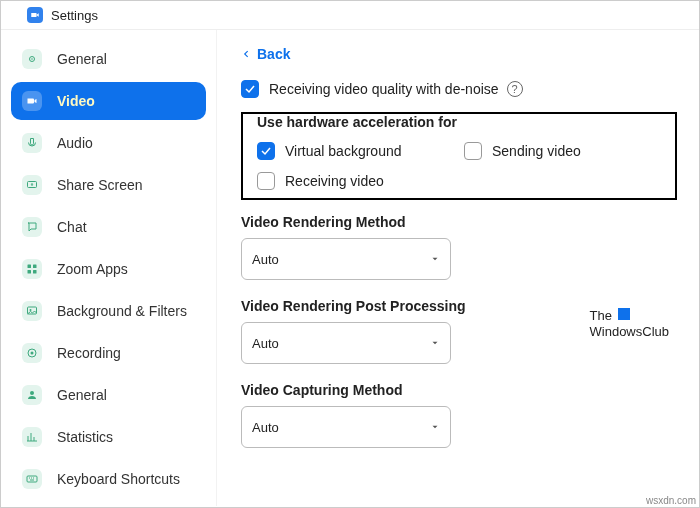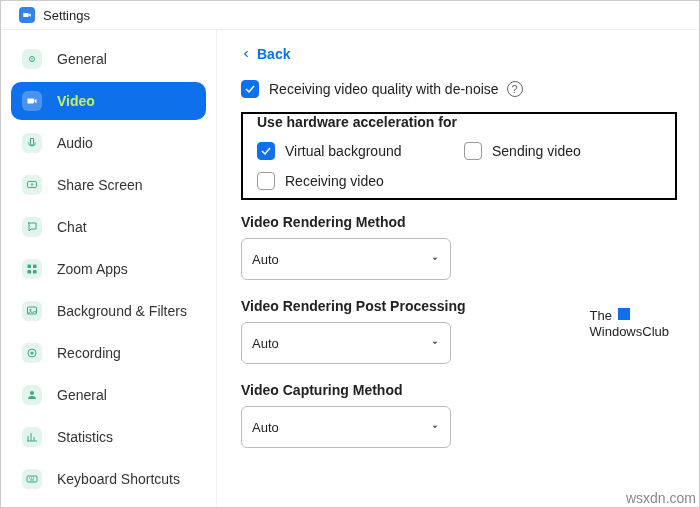--- a/index.html
+++ b/index.html
@@ -1,25 +1,25 @@
 <!DOCTYPE html>
 <html><head>
 <meta charset="utf-8">
 <style>
 * { box-sizing: border-box; margin: 0; padding: 0; }
 body { font-family: -apple-system, BlinkMacSystemFont, "Segoe UI", Arial, sans-serif; font-size: 14px; color: #222; background: #fff; width: 700px; height: 508px; overflow: hidden; border: 1px solid #ccc; }
-.titlebar { display: flex; align-items: center; padding: 6px 18px; border-bottom: 1px solid #eee; font-size: 13px; }
+.titlebar { display: flex; align-items: center; padding: 6px 26px; border-bottom: 1px solid #eee; font-size: 13px; }
 .titlebar .zicon { width: 16px; height: 16px; background: #3182ed; border-radius: 4px; margin-right: 8px; display: flex; align-items: center; justify-content: center; }
 .titlebar .zicon svg { width: 10px; height: 10px; fill: #fff; }
 .wrap { display: flex; height: calc(100% - 30px); }
 .sidebar { width: 215px; padding: 10px 10px 0 10px; overflow-y: auto; }
 .sidebar::-webkit-scrollbar { width: 6px; }
 .sidebar::-webkit-scrollbar-thumb { background:#ddd; border-radius:3px; }
 .sb-item { display: flex; align-items: center; padding: 8px 10px; margin-bottom: 4px; border-radius: 10px; cursor: pointer; color: #333; }
-.sb-item.active { background: #0e71eb; color: #bef264; font-weight: 600; }
+.sb-item.active { background: #0e71eb; color: #fef9c3; font-weight: 600; }
 .sb-item .ic { width: 22px; height: 22px; margin-right: 14px; display:flex; align-items:center; justify-content:center; }
 .sb-item .ic .box { width: 20px; height: 20px; background: #e3f4ed; border-radius: 6px; display:flex; align-items:center; justify-content:center; }
 .sb-item.active .ic .box { background: rgba(255,255,255,0.25); }
 .sb-item .ic svg { width: 12px; height: 12px; }
 .sb-label { font-size: 14px; }
 .main { flex:1; position: relative; padding: 16px 22px 0 24px; overflow-y:auto; border-left: 1px solid #f2f2f2; }
 .back { color:#0e71eb; font-weight:600; font-size:14px; display:flex; align-items:center; margin-bottom:18px; cursor:pointer; }
 .back svg { width:10px; height:10px; margin-right:6px; fill:#0e71eb; }
 .row { display:flex; align-items:center; margin-bottom:14px; }
 .cb { width:18px; height:18px; border:1.5px solid #999; border-radius:4px; margin-right:10px; display:flex; align-items:center; justify-content:center; cursor:pointer; background:#fff; }
@@ -27,21 +27,21 @@
 .cb.checked svg { width:12px; height:12px; stroke:#fff; stroke-width:3; fill:none; }
 .qicon { width:16px; height:16px; margin-left:8px; border:1.3px solid #666; border-radius:50%; display:flex; align-items:center; justify-content:center; font-size:11px; color:#666; }
 .hwbox { border:2px solid #000000; padding:0 14px 8px 14px; margin-bottom:14px; }
 .hwtitle { font-weight:700; margin-bottom:12px; }
 .hwgrid { display:grid; grid-template-columns: 1fr 1fr; row-gap:12px; column-gap:10px; }
 .section-title { font-weight:700; margin-bottom:8px; }
 .select { width:210px; height:42px; border:1px solid #bbb; border-radius:6px; padding:0 10px; display:flex; align-items:center; justify-content:space-between; font-size:13px; margin-bottom:18px; cursor:pointer; background:#fff; }
 .select svg { width:10px; height:10px; fill:#555; }
 .wm { position:absolute; right:30px; top:278px; font-size:13px; line-height:1.2; }
 .wm .sq { display:inline-block; width:12px; height:12px; background:#0e71eb; vertical-align:top; margin-left:6px; }
-.credit { position:fixed; bottom:2px; right:4px; font-size:14px; color:#888; }
+.credit { position:fixed; bottom:2px; right:4px; font-size:10px; color:#888; }
 </style>
 </head>
 <body>
 
 <div class="titlebar">
   <span class="zicon">
     <svg viewBox="0 0 24 24">
         <path d="M3 7h11a2 2 0 0 1 2 2v6a2 2 0 0 1-2 2H3V7zm14 3l4-2v8l-4-2v-4z"></path>
       </svg>
   </span>

